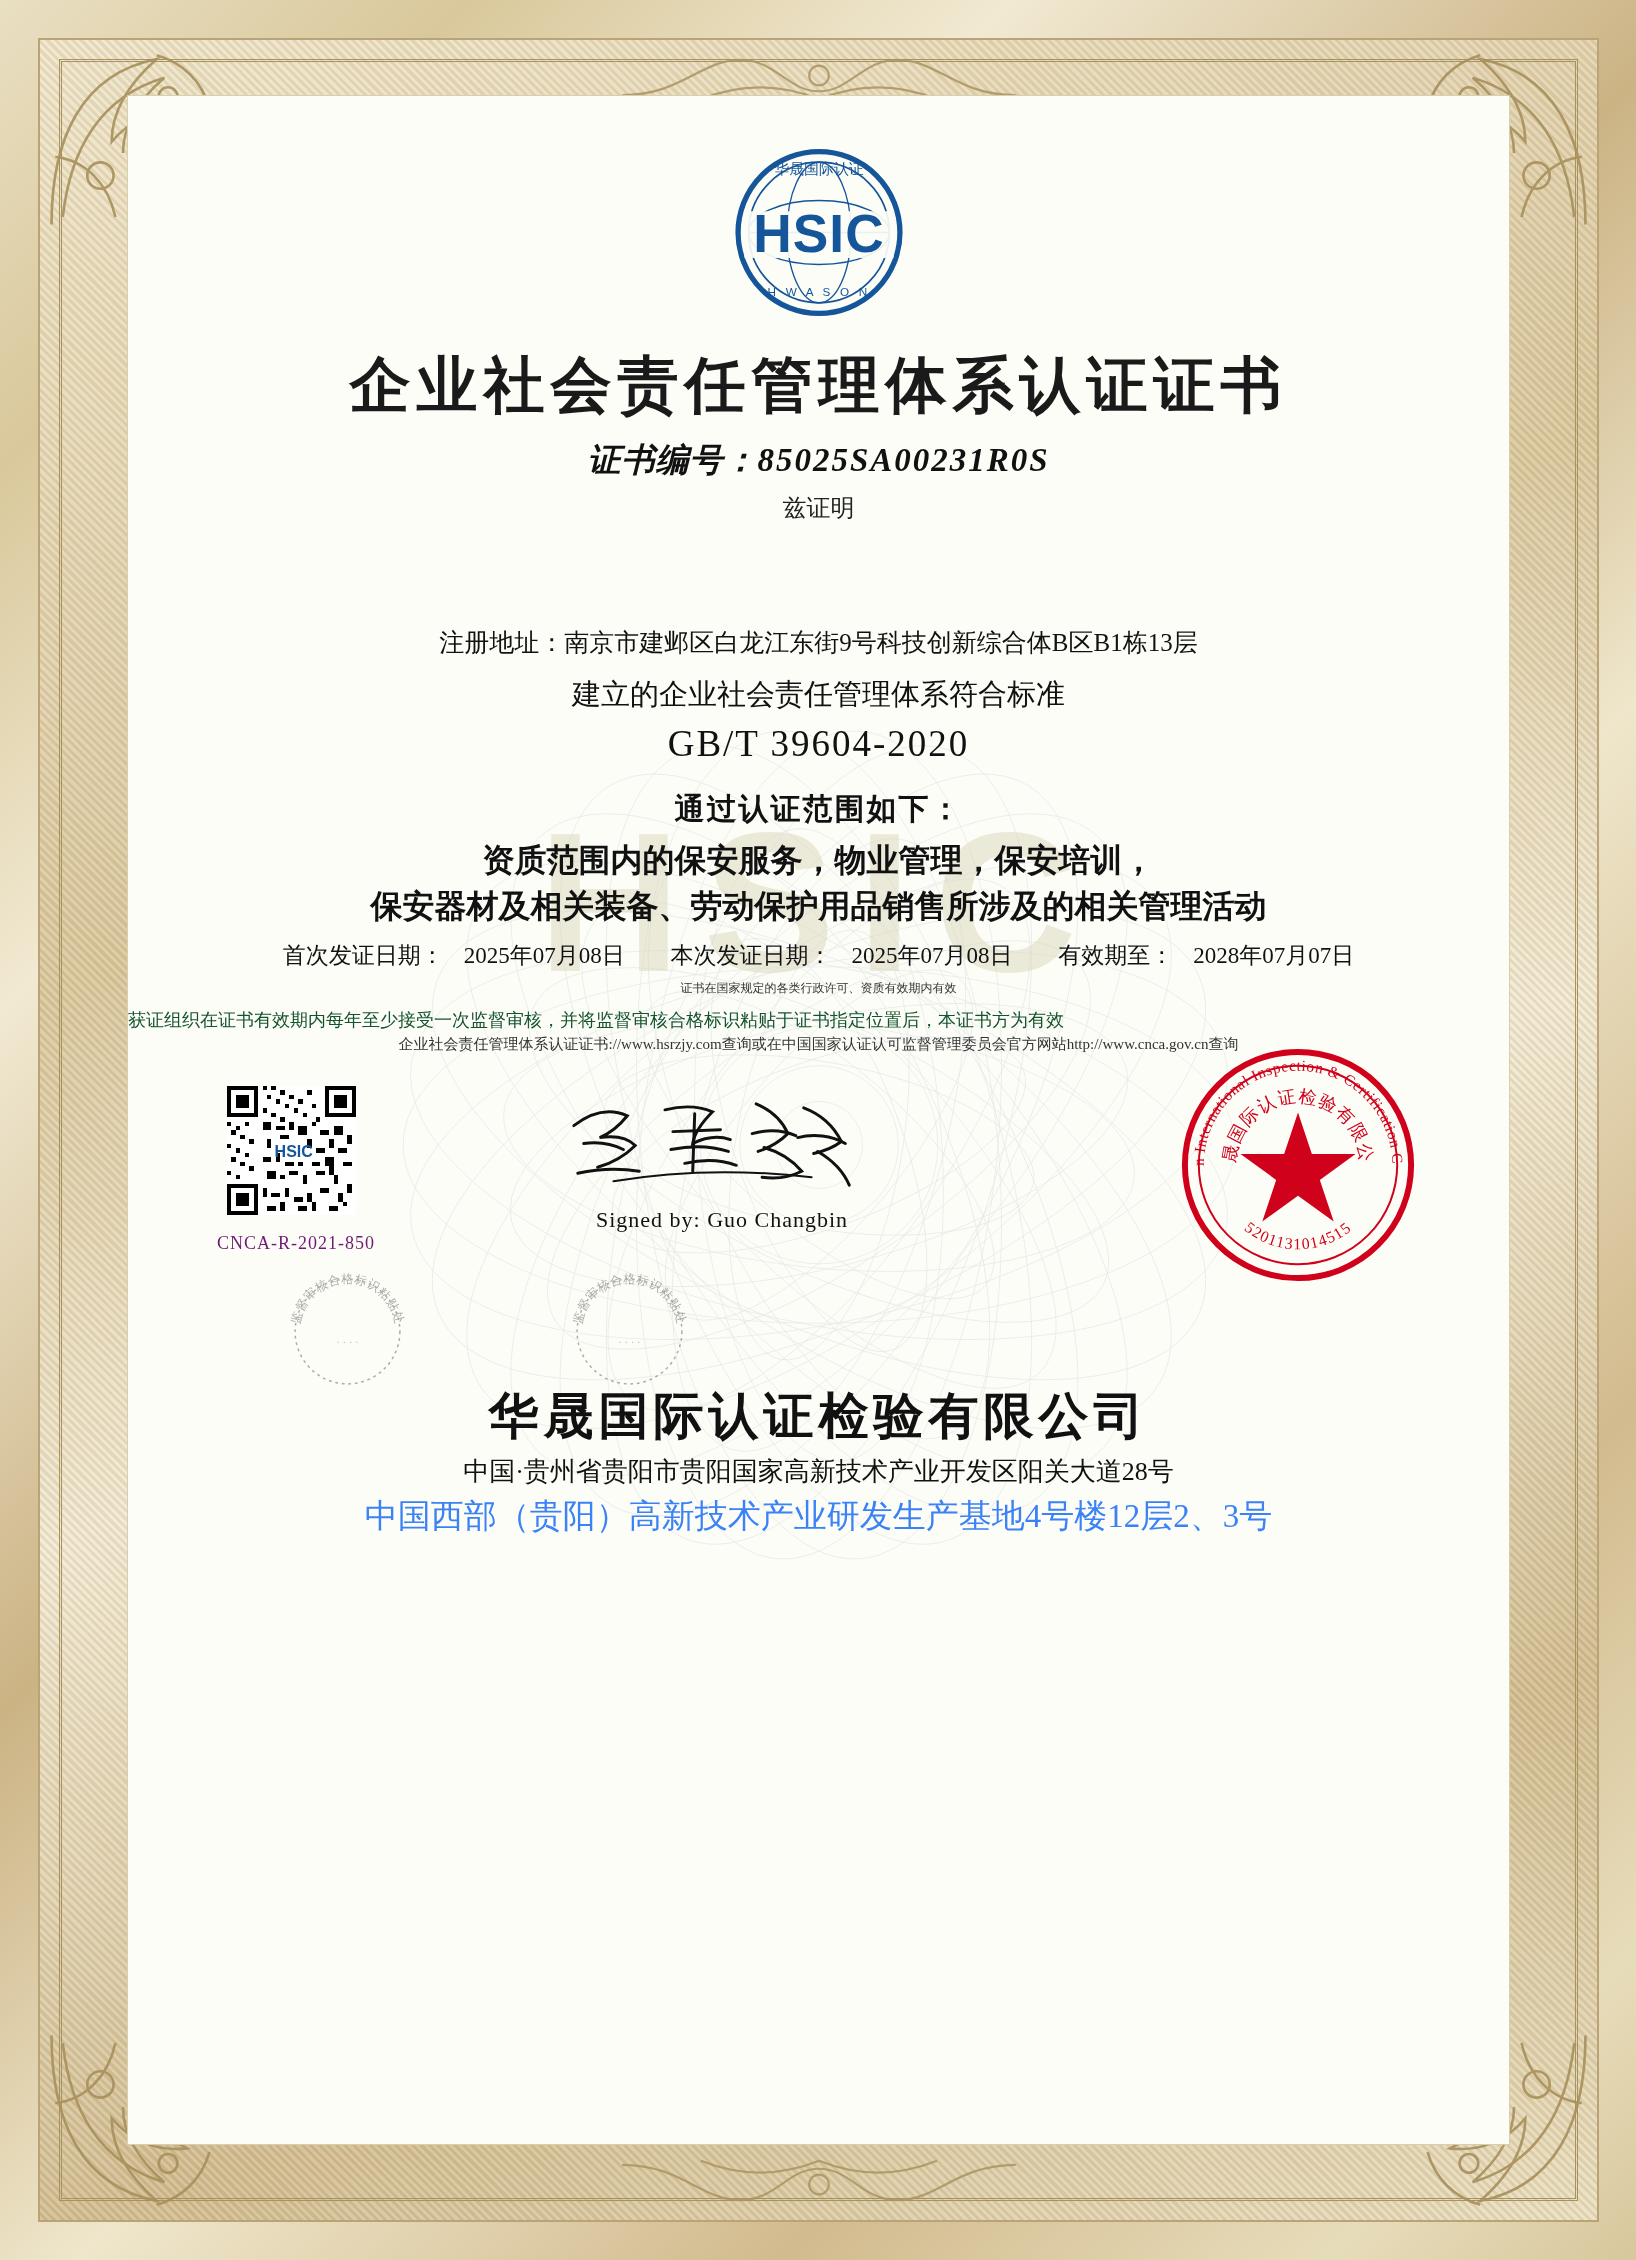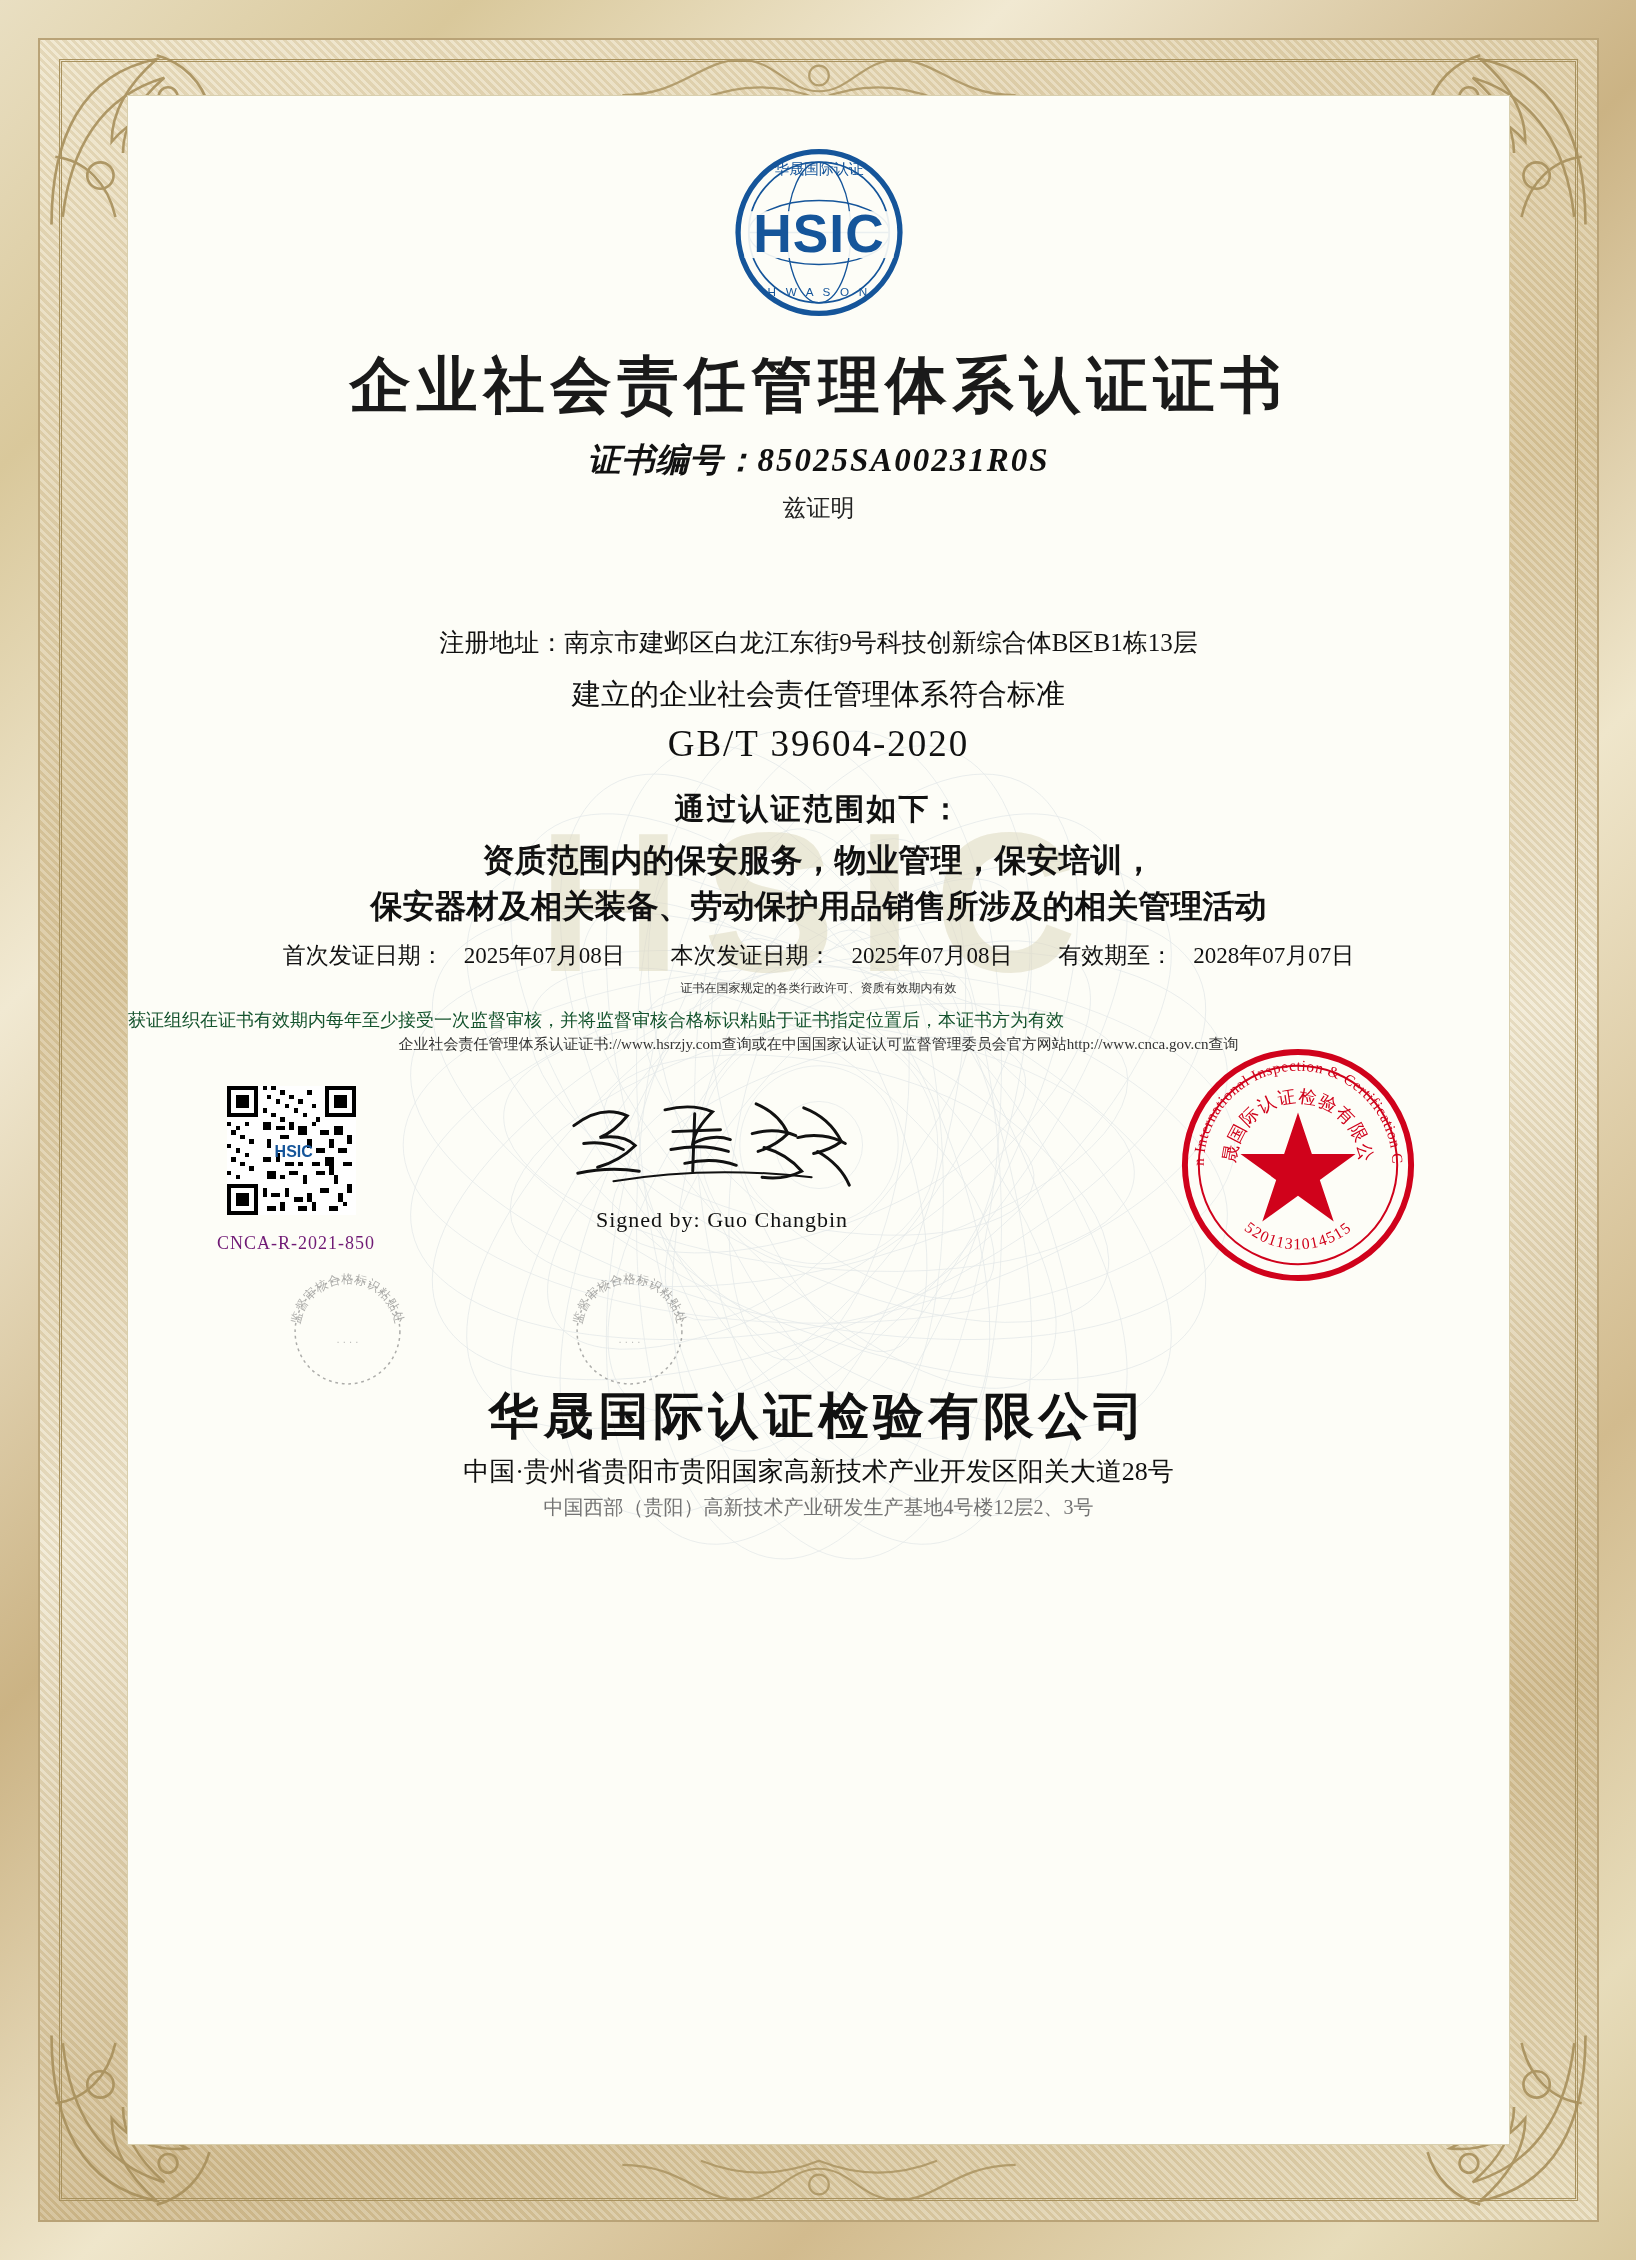--- a/index.html
+++ b/index.html
@@ -330,22 +330,22 @@
     left: 0; right: 0;
     text-align: center;
     font-size: 26px;
     color: #111;
   }
   .footer-addr2 {
     position: absolute;
     top: 1398px;
     left: 0; right: 0;
     text-align: center;
-    font-size: 20px;
-    color: #737373;
+    font-size: 33px;
+    color: #3b82f6;
   }
 </style>
 </head>
 <body>
 
 <div class="page">
 
   <div class="border-outer"></div>
   <div class="border-inner-frame"></div>
   <div class="border-rope"></div>

